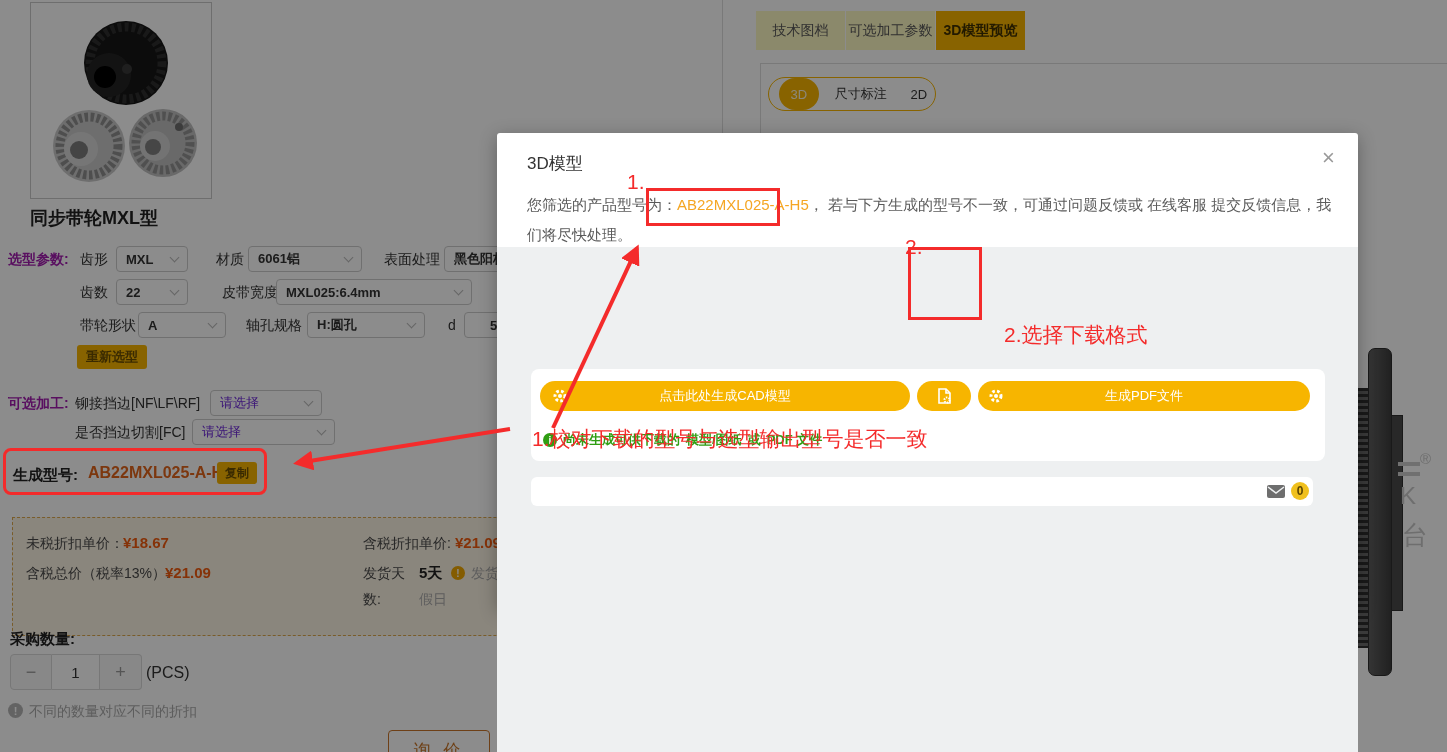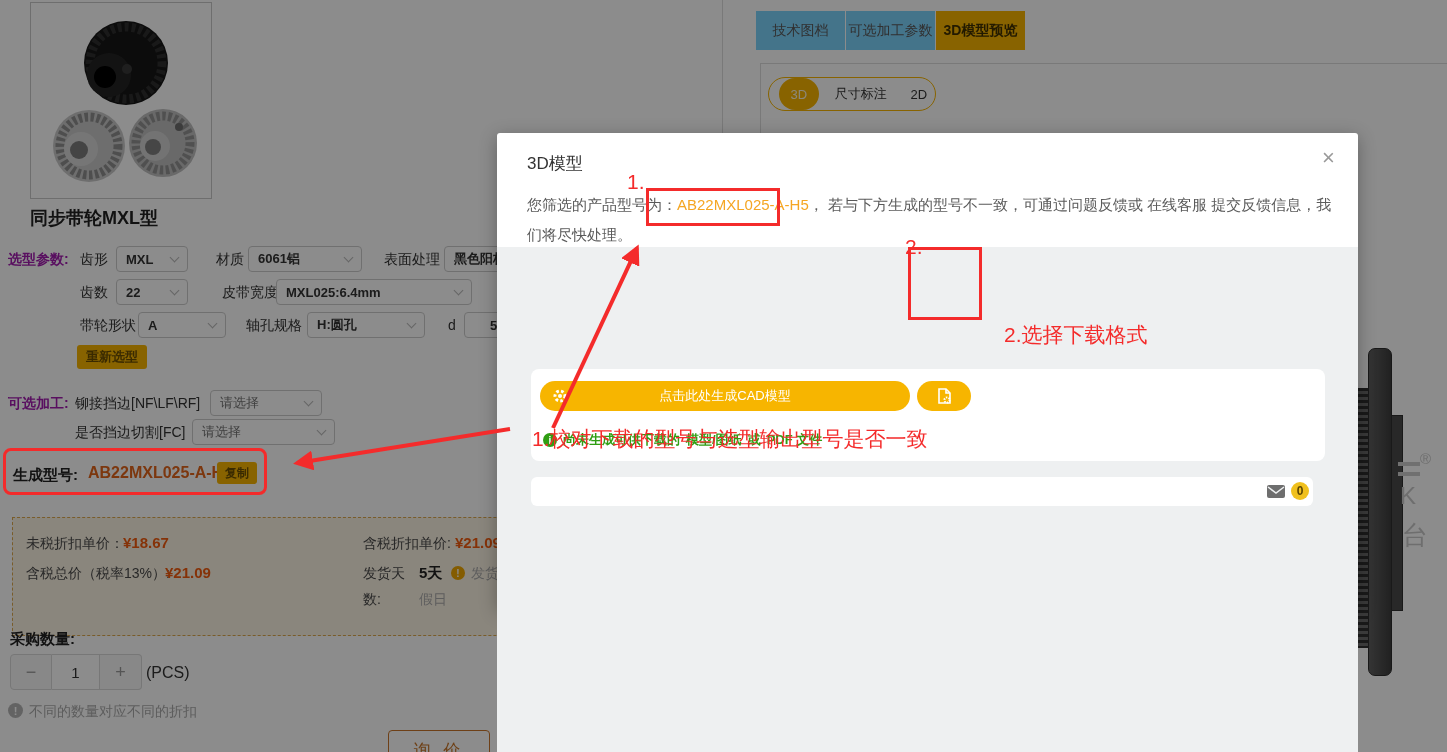--- a/index.html
+++ b/index.html
@@ -10,40 +10,40 @@
 
   
   #left-col { left:0; top:0; width:723px; height:752px; background:#fff; border-right:1px solid #ddd; }
   .img-box { left:30px; top:2px; width:182px; height:197px; background:#fff; border:1px solid #c9c9c9; }
   .prod-title { left:30px; top:206px; font-size:18px; font-weight:700; color:#222; }
   .lbl { font-size:14px; color:#333; }
   .lbl-b { font-size:14px; color:#a21caf; font-weight:700; }
   .sel { height:26px; border:1px solid #ccc; border-radius:4px; background:#fff;
          display:flex; align-items:center; justify-content:space-between; padding:0 9px; }
   .sel .val { font-size:13px; font-weight:700; color:#333; white-space:nowrap; }
-  .sel .ph  { font-size:13px; color:#737373; white-space:nowrap; }
+  .sel .ph  { font-size:13px; color:#6d28d9; white-space:nowrap; }
   .chev { width:7px; height:7px; border-right:1.6px solid #b9b9b9; border-bottom:1.6px solid #b9b9b9;
           transform:rotate(45deg); margin-top:-4px; flex:none; margin-left:6px; }
   .ybtn { background:#f7b500; color:#6b4e00; border:none; border-radius:3px; font-weight:700;
           display:flex; align-items:center; justify-content:center; cursor:pointer; }
   .model-val { color:#e2641b; font-weight:700; font-size:16px; }
   .price-box { left:12px; top:517px; width:700px; height:119px; background:#fcf4e4; border:1px dashed #dca84e; }
   .price-lbl { font-size:14px; color:#4a4a4a; }
   .price-val { font-size:15px; font-weight:700; color:#f25c0f; }
   .gray-txt { color:#aaa; font-size:14px; }
   .circle-ico { border-radius:50%; color:#fff; font-weight:700; display:flex; align-items:center; justify-content:center; }
   .stepper-btn { width:42px; height:36px; background:#f7f7f7; border:1px solid #d9d9d9; color:#999;
                  font-size:18px; display:flex; align-items:center; justify-content:center; }
   .inq-btn { left:388px; top:730px; width:102px; height:40px; background:#fff; border:1px solid #c8762a;
              border-radius:4px; color:#c8762a; font-size:17px; letter-spacing:4px;
              display:flex; align-items:center; justify-content:center; }
 
   
   .tab { top:11px; height:39px; display:flex; align-items:center; justify-content:center; font-size:14px; }
-  .tab-gray { background:#7dd3fc; color:#595959; }
+  .tab-gray { background:#fef9c3; color:#595959; }
   .tab-active { background:#f7b500; color:#403000; font-weight:700; }
   #right-panel { left:760px; top:63px; width:1100px; height:900px; background:#fff; border:1px solid #ddd; }
   .toggle-pill { left:768px; top:77px; width:168px; height:34px; border:1px solid #f7b500; border-radius:17px;
                  background:#fff; display:flex; overflow:hidden; }
   .tg-seg { display:flex; align-items:center; justify-content:center; font-size:13px; color:#333;margin-left:10px; }
   .tg-active { background:#f7b500; color:#fff8dd; border-radius:17px; }
   .disc { left:1368px; top:348px; width:24px; height:328px; border-radius:7px;
           background:linear-gradient(90deg,#606060,#3c3c3c); border:1px solid #2c2c2c; }
   .teeth { left:1352px; top:388px; width:17px; height:260px;
            background:repeating-linear-gradient(180deg,#2e2e2e 0 3px,#6a6a6a 3px 6px); }
@@ -225,20 +225,27 @@
         </div>
 
         <div class="pill" style="left:386px;width:54px">
           <svg width="18" height="18" viewBox="0 0 18 18">
             <path d="M4,2 h7 l4,4 v10 h-11 z" fill="none" stroke="#fff" stroke-width="1.6"></path>
             <path d="M11,2 v4 h4" fill="none" stroke="#fff" stroke-width="1.6"></path>
             <circle cx="12" cy="13" r="2.6" fill="none" stroke="#fff" stroke-width="2" stroke-dasharray="1.5 1.2"></circle>
           </svg>
         </div>
 
+        <div class="pill" style="left:447px;width:332px">
+          <svg class="abs" style="left:10px;top:7px" width="16" height="16" viewBox="0 0 16 16">
+            <circle cx="8" cy="8" r="5" fill="none" stroke="#fff" stroke-width="3" stroke-dasharray="2.6 2.2"></circle>
+              <circle cx="8" cy="8" r="2" fill="#fff"></circle>
+          </svg>
+          <span>生成PDF文件</span>
+        </div>
 
         <div class="m-info abs">
           <div class="circle-ico" style="width:14px;height:14px;background:#2f9e13;font-size:10px;flex:none">i</div>
           <span>尚未生成可供下载的 </span>
             <span>模型/图纸</span>
             <span> 或 </span>
             <span>PDF 文件</span>
         </div>
       </div>
 

